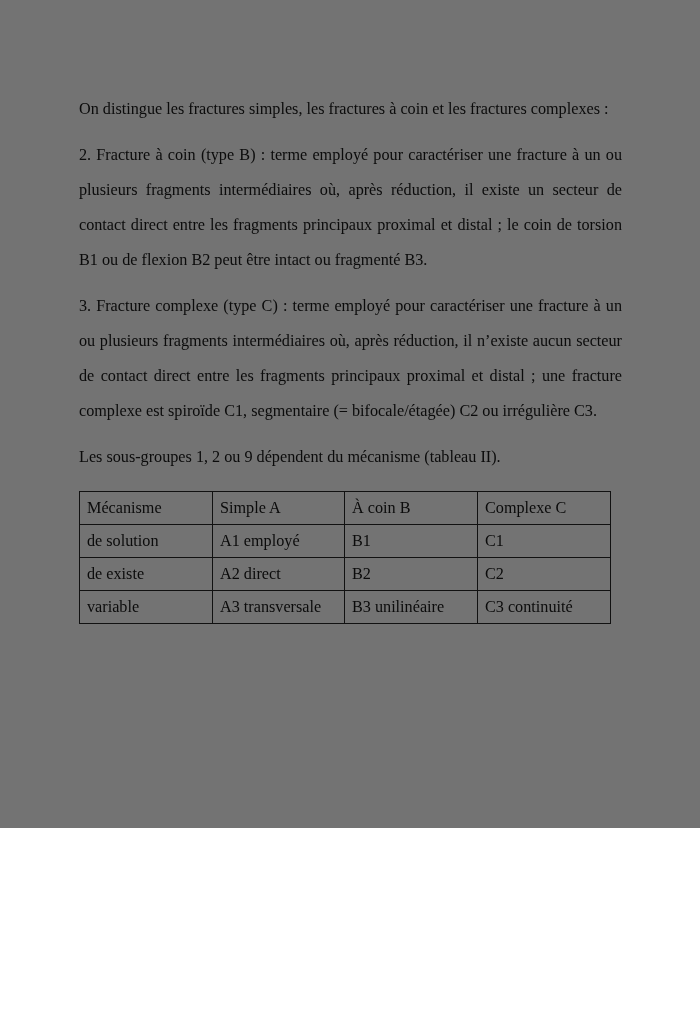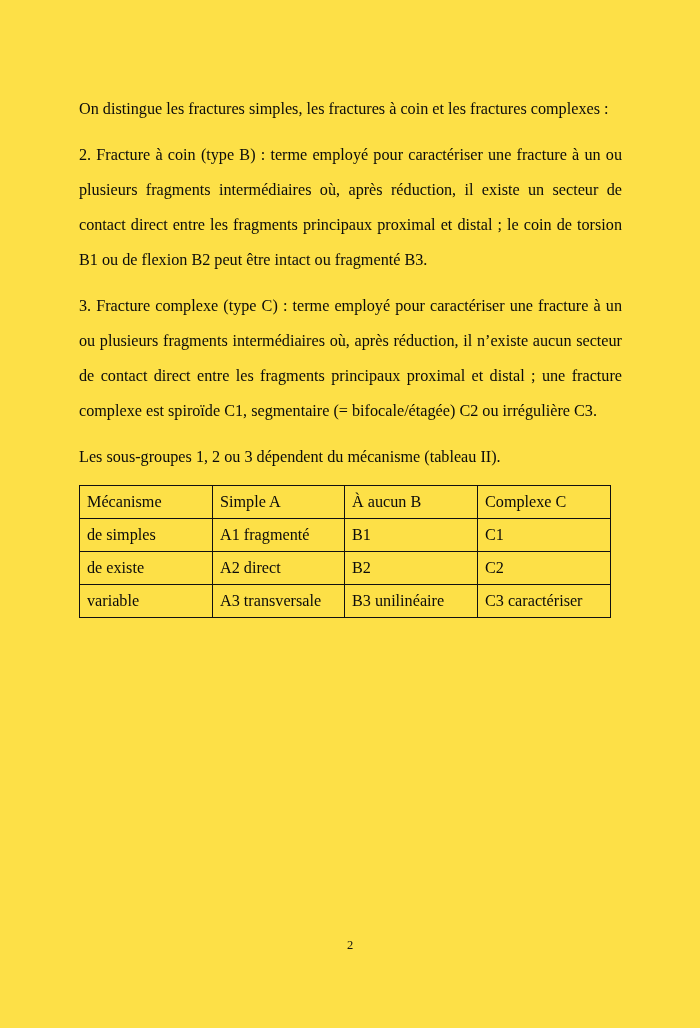--- a/index.html
+++ b/index.html
@@ -3,22 +3,22 @@
 <meta charset="utf-8">
 <style>
   html, body {
     margin: 0;
     padding: 0;
     background: #ffffff;
   }
   .page {
     position: relative;
     width: 700px;
-    height: 1028px;
-    background: #fde047;
+    height: 828px;
+    background: #737373;
     overflow: hidden;
     font-family: "Liberation Serif", "DejaVu Serif", serif;
     color: #000000;
   }
   .content {
     position: absolute;
     left: 79px;
     top: 92px;
     width: 543px;
   }
@@ -30,21 +30,21 @@
     text-justify: inter-word;
     color: #0b0b0b;
     -webkit-hyphens: none;
     hyphens: none;
   }
   p.tight {
     margin-bottom: 9px;
   }
   
   .table-wrap {
-    margin-top: 10px;
+    margin-top: 16px;
   }
   table.mech-table {
     border-collapse: collapse;
     width: 531px;
     table-layout: fixed;
     font-size: 16.2px;
     color: #0b0b0b;
   }
   table.mech-table col.c0 { width: 133px; }
   table.mech-table col.c1 { width: 132px; }
@@ -77,54 +77,54 @@
 
   <div class="content">
 
     <p class="para">On distingue les fractures simples, les fractures à coin et les fractures complexes :</p>
 
 
     <p class="para">2. Fracture à coin (type B) : terme employé pour caractériser une fracture à un ou plusieurs fragments intermédiaires où, après réduction, il existe un secteur de contact direct entre les fragments principaux proximal et distal ; le coin de torsion B1 ou de flexion B2 peut être intact ou fragmenté B3.</p>
 
     <p class="para">3. Fracture complexe (type C) : terme employé pour caractériser une fracture à un ou plusieurs fragments intermédiaires où, après réduction, il n’existe aucun secteur de contact direct entre les fragments principaux proximal et distal ; une fracture complexe est spiroïde C1, segmentaire (= bifocale/étagée) C2 ou irrégulière C3.</p>
 
-    <p class="para tight">Les sous-groupes 1, 2 ou 3 dépendent du mécanisme (tableau II).</p>
+    <p class="para tight">Les sous-groupes 1, 2 ou 9 dépendent du mécanisme (tableau II).</p>
 
     <div class="table-wrap">
       <table class="mech-table">
         <colgroup>
           <col class="c0">
             <col class="c1">
             <col class="c2">
             <col class="c3">
         </colgroup>
         <tbody>
           <tr>
             <td>Mécanisme</td>
             <td>Simple A</td>
-            <td>À aucun B</td>
+            <td>À coin B</td>
             <td>Complexe C</td>
           </tr>
           <tr>
-            <td>de simples</td>
-            <td>A1 fragmenté</td>
+            <td>de solution</td>
+            <td>A1 employé</td>
             <td>B1</td>
             <td>C1</td>
           </tr>
           <tr>
             <td>de existe</td>
             <td>A2 direct</td>
             <td>B2</td>
             <td>C2</td>
           </tr>
           <tr>
             <td>variable</td>
             <td>A3 transversale</td>
             <td>B3 unilinéaire</td>
-            <td>C3 caractériser</td>
+            <td>C3 continuité</td>
           </tr>
         </tbody>
       </table>
     </div>
 
   </div>
 
   <div class="page-number">2</div>
 
 </div>

